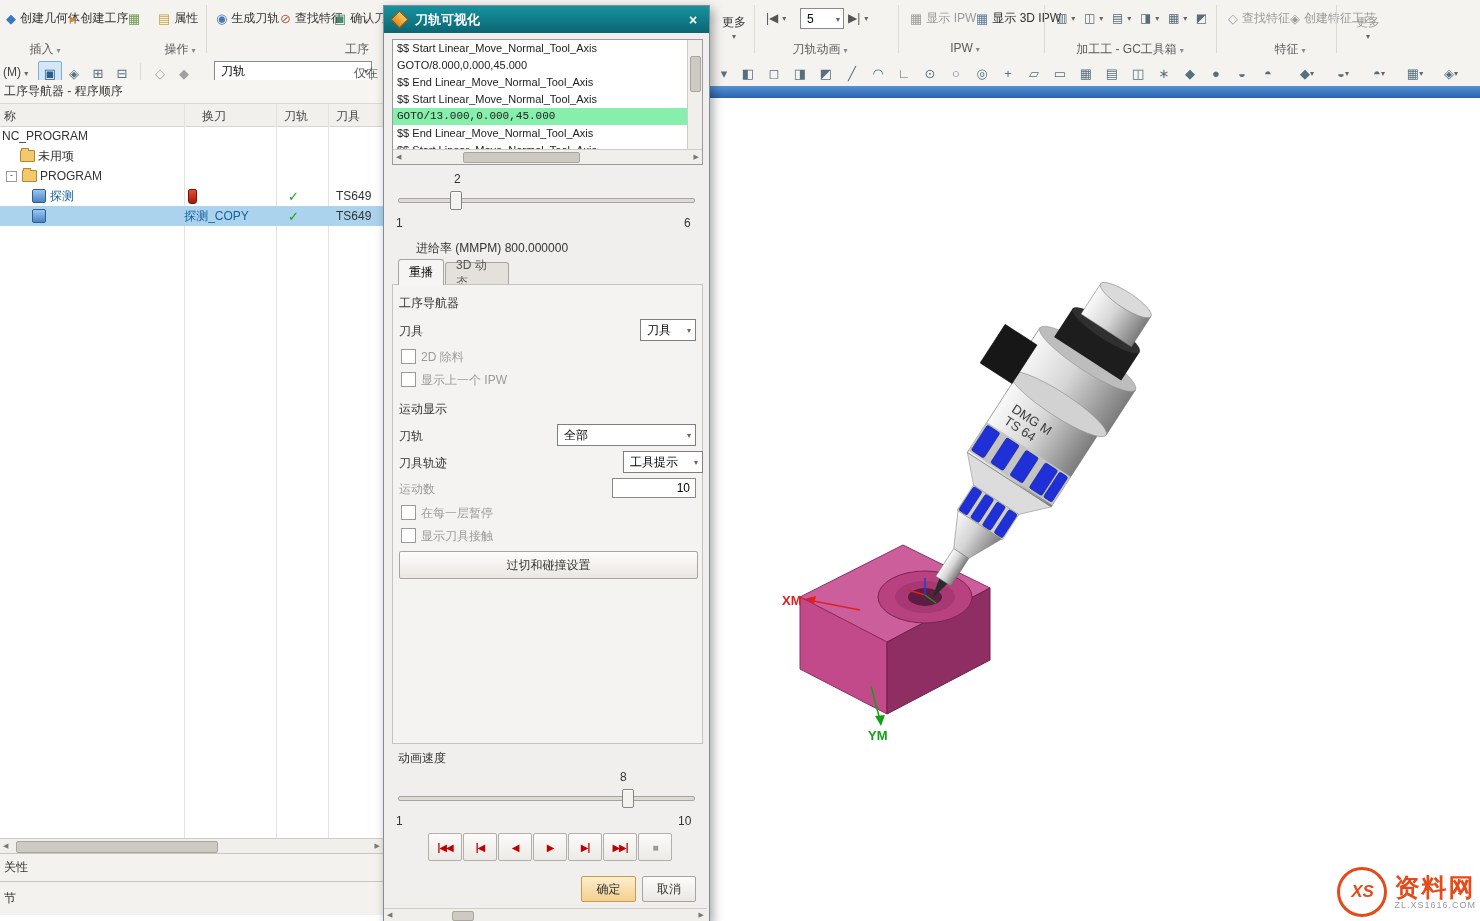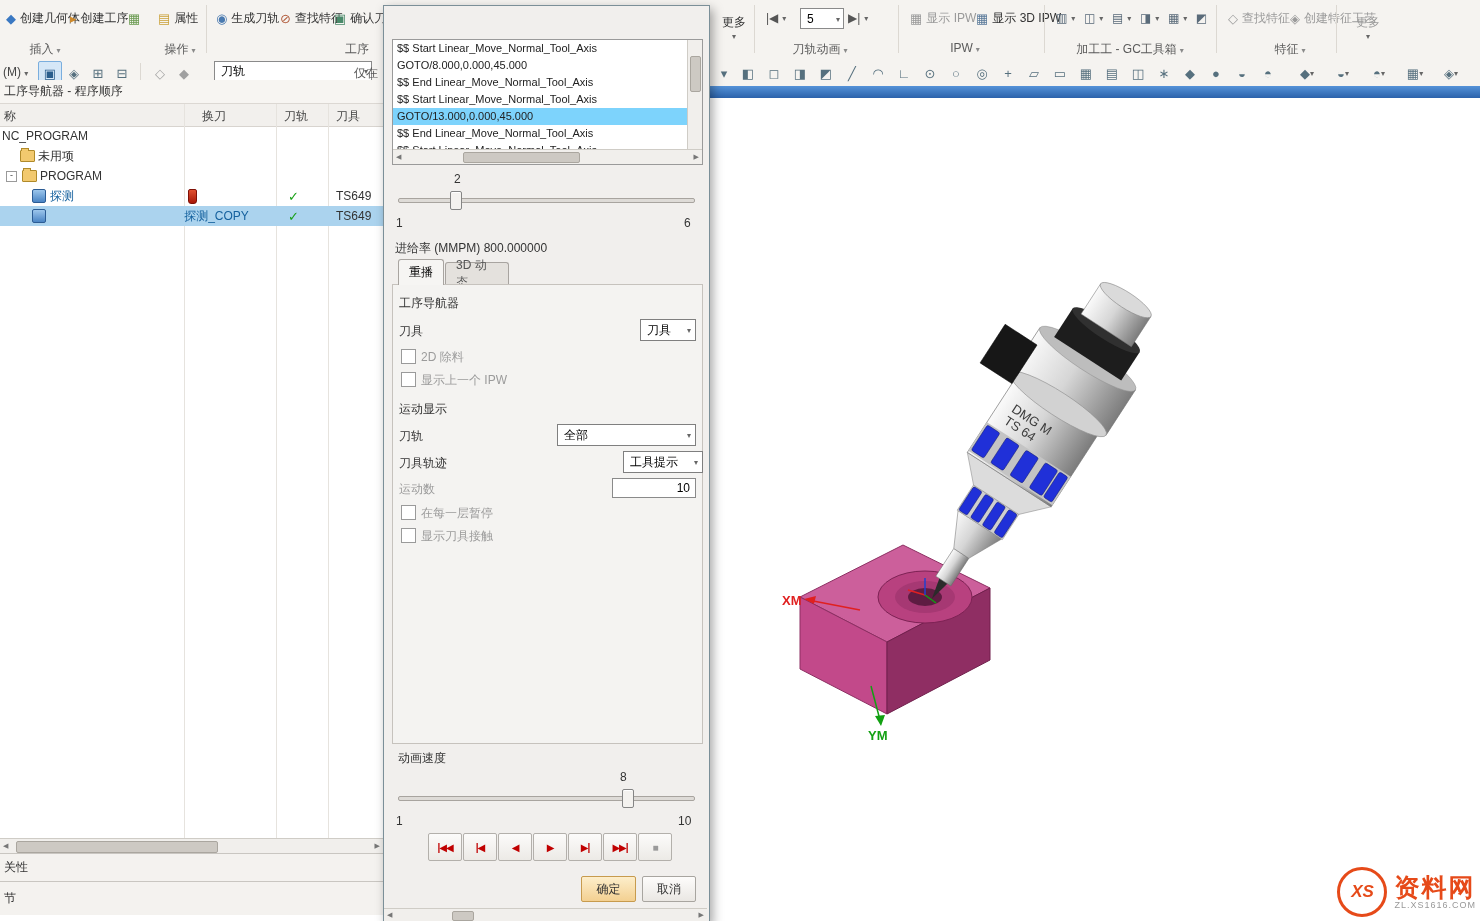--- a/index.html
+++ b/index.html
@@ -45,21 +45,21 @@
   .scrollh .thumb,.scrollv .thumb{position:absolute;background:#cdc9c3;border:1px solid #aaa69f;border-radius:2px;}
   .sarrow{position:absolute;font-size:7px;color:#777;top:3px;}
   .pane{position:absolute;left:0;width:383px;background:#f4f2ef;border-top:1px solid #c9c6c1;font-size:12px;color:#333;display:flex;align-items:center;padding-left:4px;box-sizing:border-box;}
   
   .dlg{background:#f1efed;border:1px solid #7b8f98;box-shadow:3px 4px 10px rgba(0,0,0,.35);z-index:50;}
   .dlg-title{position:absolute;left:0;top:0;width:100%;height:27px;background:linear-gradient(#17939f,#0b6573);color:#fff;font-size:13px;font-weight:bold;display:flex;align-items:center;box-sizing:border-box;padding:0 6px;}
   .dlg-diamond{width:11px;height:11px;background:linear-gradient(#f6c75e,#e08a1e);border:1px solid #9a5c08;transform:rotate(45deg);margin:0 9px 0 3px;}
   .dlg-close{margin-left:auto;width:20px;height:18px;display:flex;align-items:center;justify-content:center;font-size:14px;color:#fff;}
   .listbox{position:absolute;background:#fff;border:1px solid #9a9a9a;overflow:hidden;}
   .lrow{height:17px;line-height:17px;padding:0 4px;font-size:11px;color:#222;white-space:nowrap;}
-  .lrow.sel{background:#7dd3fc;}
+  .lrow.sel{background:#86efac;font-family:Liberation Mono, monospace;}
   .scrollv{position:absolute;background:#f1efec;border-left:1px solid #cfccc6;}
   .lbl{position:absolute;font-size:12px;color:#333;white-space:nowrap;}
   .lbl.dim{color:#9b9b9b;}
   .track{position:absolute;height:3px;background:#dedbd7;border:1px solid #a8a49f;border-radius:2px;}
   .thumb2{position:absolute;width:10px;height:17px;background:#f4f2ef;border:1px solid #858585;border-radius:2px;box-shadow:inset 0 1px 0 #fff;}
   .tab{position:absolute;height:23px;font-size:12px;display:flex;align-items:center;justify-content:center;border:1px solid #a8a4a0;border-bottom:none;border-radius:3px 3px 0 0;padding:0 10px;box-sizing:border-box;}
   .tab.on{background:#f6f5f3;z-index:2;height:26px;}
   .tab.off{background:#e4e1dd;color:#555;}
   .gbox{position:absolute;border:1px solid #c6c2bd;background:#f4f3f1;}
   .chk{position:absolute;width:13px;height:13px;background:#fff;border:1px solid #9a9a9a;}
@@ -422,20 +422,25 @@
       </g>
       <g>
         <line x1="163" y1="588" x2="172" y2="622" stroke="#12a012" stroke-width="1.5"></line>
         <polygon points="173,628 167,618 177,617" fill="#12a012"></polygon>
         <text x="160" y="642" font-size="13" font-weight="bold" fill="#12a012">YM</text>
       </g>
     </svg>
   </div>
 
   <div class="dlg abs" style="left:383px;top:5px;width:325px;height:916px">
+    <div class="dlg-title">
+      <span class="dlg-diamond"></span>
+      <span>刀轨可视化</span>
+      <span class="dlg-close">×</span>
+    </div>
 
     <div class="listbox" style="left:8px;top:33px;width:309px;height:124px">
       <div class="lrow">$$ Start Linear_Move_Normal_Tool_Axis</div>
       <div class="lrow">GOTO/8.000,0.000,45.000</div>
       <div class="lrow">$$ End Linear_Move_Normal_Tool_Axis</div>
       <div class="lrow">$$ Start Linear_Move_Normal_Tool_Axis</div>
       <div class="lrow sel">GOTO/13.000,0.000,45.000</div>
       <div class="lrow">$$ End Linear_Move_Normal_Tool_Axis</div>
       <div class="lrow">$$ Start Linear_Move_Normal_Tool_Axis</div>
       <div class="scrollv" style="right:0;top:0;width:14px;height:110px">
@@ -447,21 +452,21 @@
         <div class="thumb" style="left:70px;top:2px;width:115px;height:9px"></div>
       </div>
     </div>
 
     <div class="lbl" style="left:70px;top:166px">2</div>
     <div class="track" style="left:14px;top:192px;width:295px"></div>
     <div class="thumb2" style="left:66px;top:185px"></div>
     <div class="lbl" style="left:12px;top:210px">1</div>
     <div class="lbl" style="left:300px;top:210px">6</div>
 
-    <div class="lbl" style="left:11px;top:234px">进给率 (MMPM) 800.000000</div>
+    <div class="lbl" style="left:32px;top:234px">进给率 (MMPM) 800.000000</div>
 
     <div class="tab on" style="left:14px;top:253px;width:46px">
         <span>重播</span>
       </div>
     <div class="tab off" style="left:61px;top:256px;width:64px">
         <span>3D 动态</span>
       </div>
 
     <div class="gbox" style="left:8px;top:278px;width:309px;height:458px">
       <div class="lbl" style="left:6px;top:10px">工序导航器</div>
@@ -488,20 +493,23 @@
           <span class="caret">▾</span>
         </div>
       <div class="lbl dim" style="left:6px;top:196px">运动数</div>
       <input class="numin" style="left: 219px; top: 193px; width: 84px;" value="10">
 
       <span class="chk" style="left:8px;top:220px"></span>
       <div class="lbl dim" style="left:28px;top:220px">在每一层暂停</div>
       <span class="chk" style="left:8px;top:243px"></span>
       <div class="lbl dim" style="left:28px;top:243px">显示刀具接触</div>
 
+      <div class="wbtn" style="left:6px;top:266px;width:297px;height:26px">
+          <span>过切和碰撞设置</span>
+        </div>
     </div>
 
     <div class="lbl" style="left:14px;top:744px">动画速度</div>
     <div class="lbl" style="left:236px;top:764px">8</div>
     <div class="track" style="left:14px;top:790px;width:295px"></div>
     <div class="thumb2" style="left:238px;top:783px"></div>
     <div class="lbl" style="left:12px;top:808px">1</div>
     <div class="lbl" style="left:294px;top:808px">10</div>
 
     <div class="pbtn" style="left:44px;top:827px">

